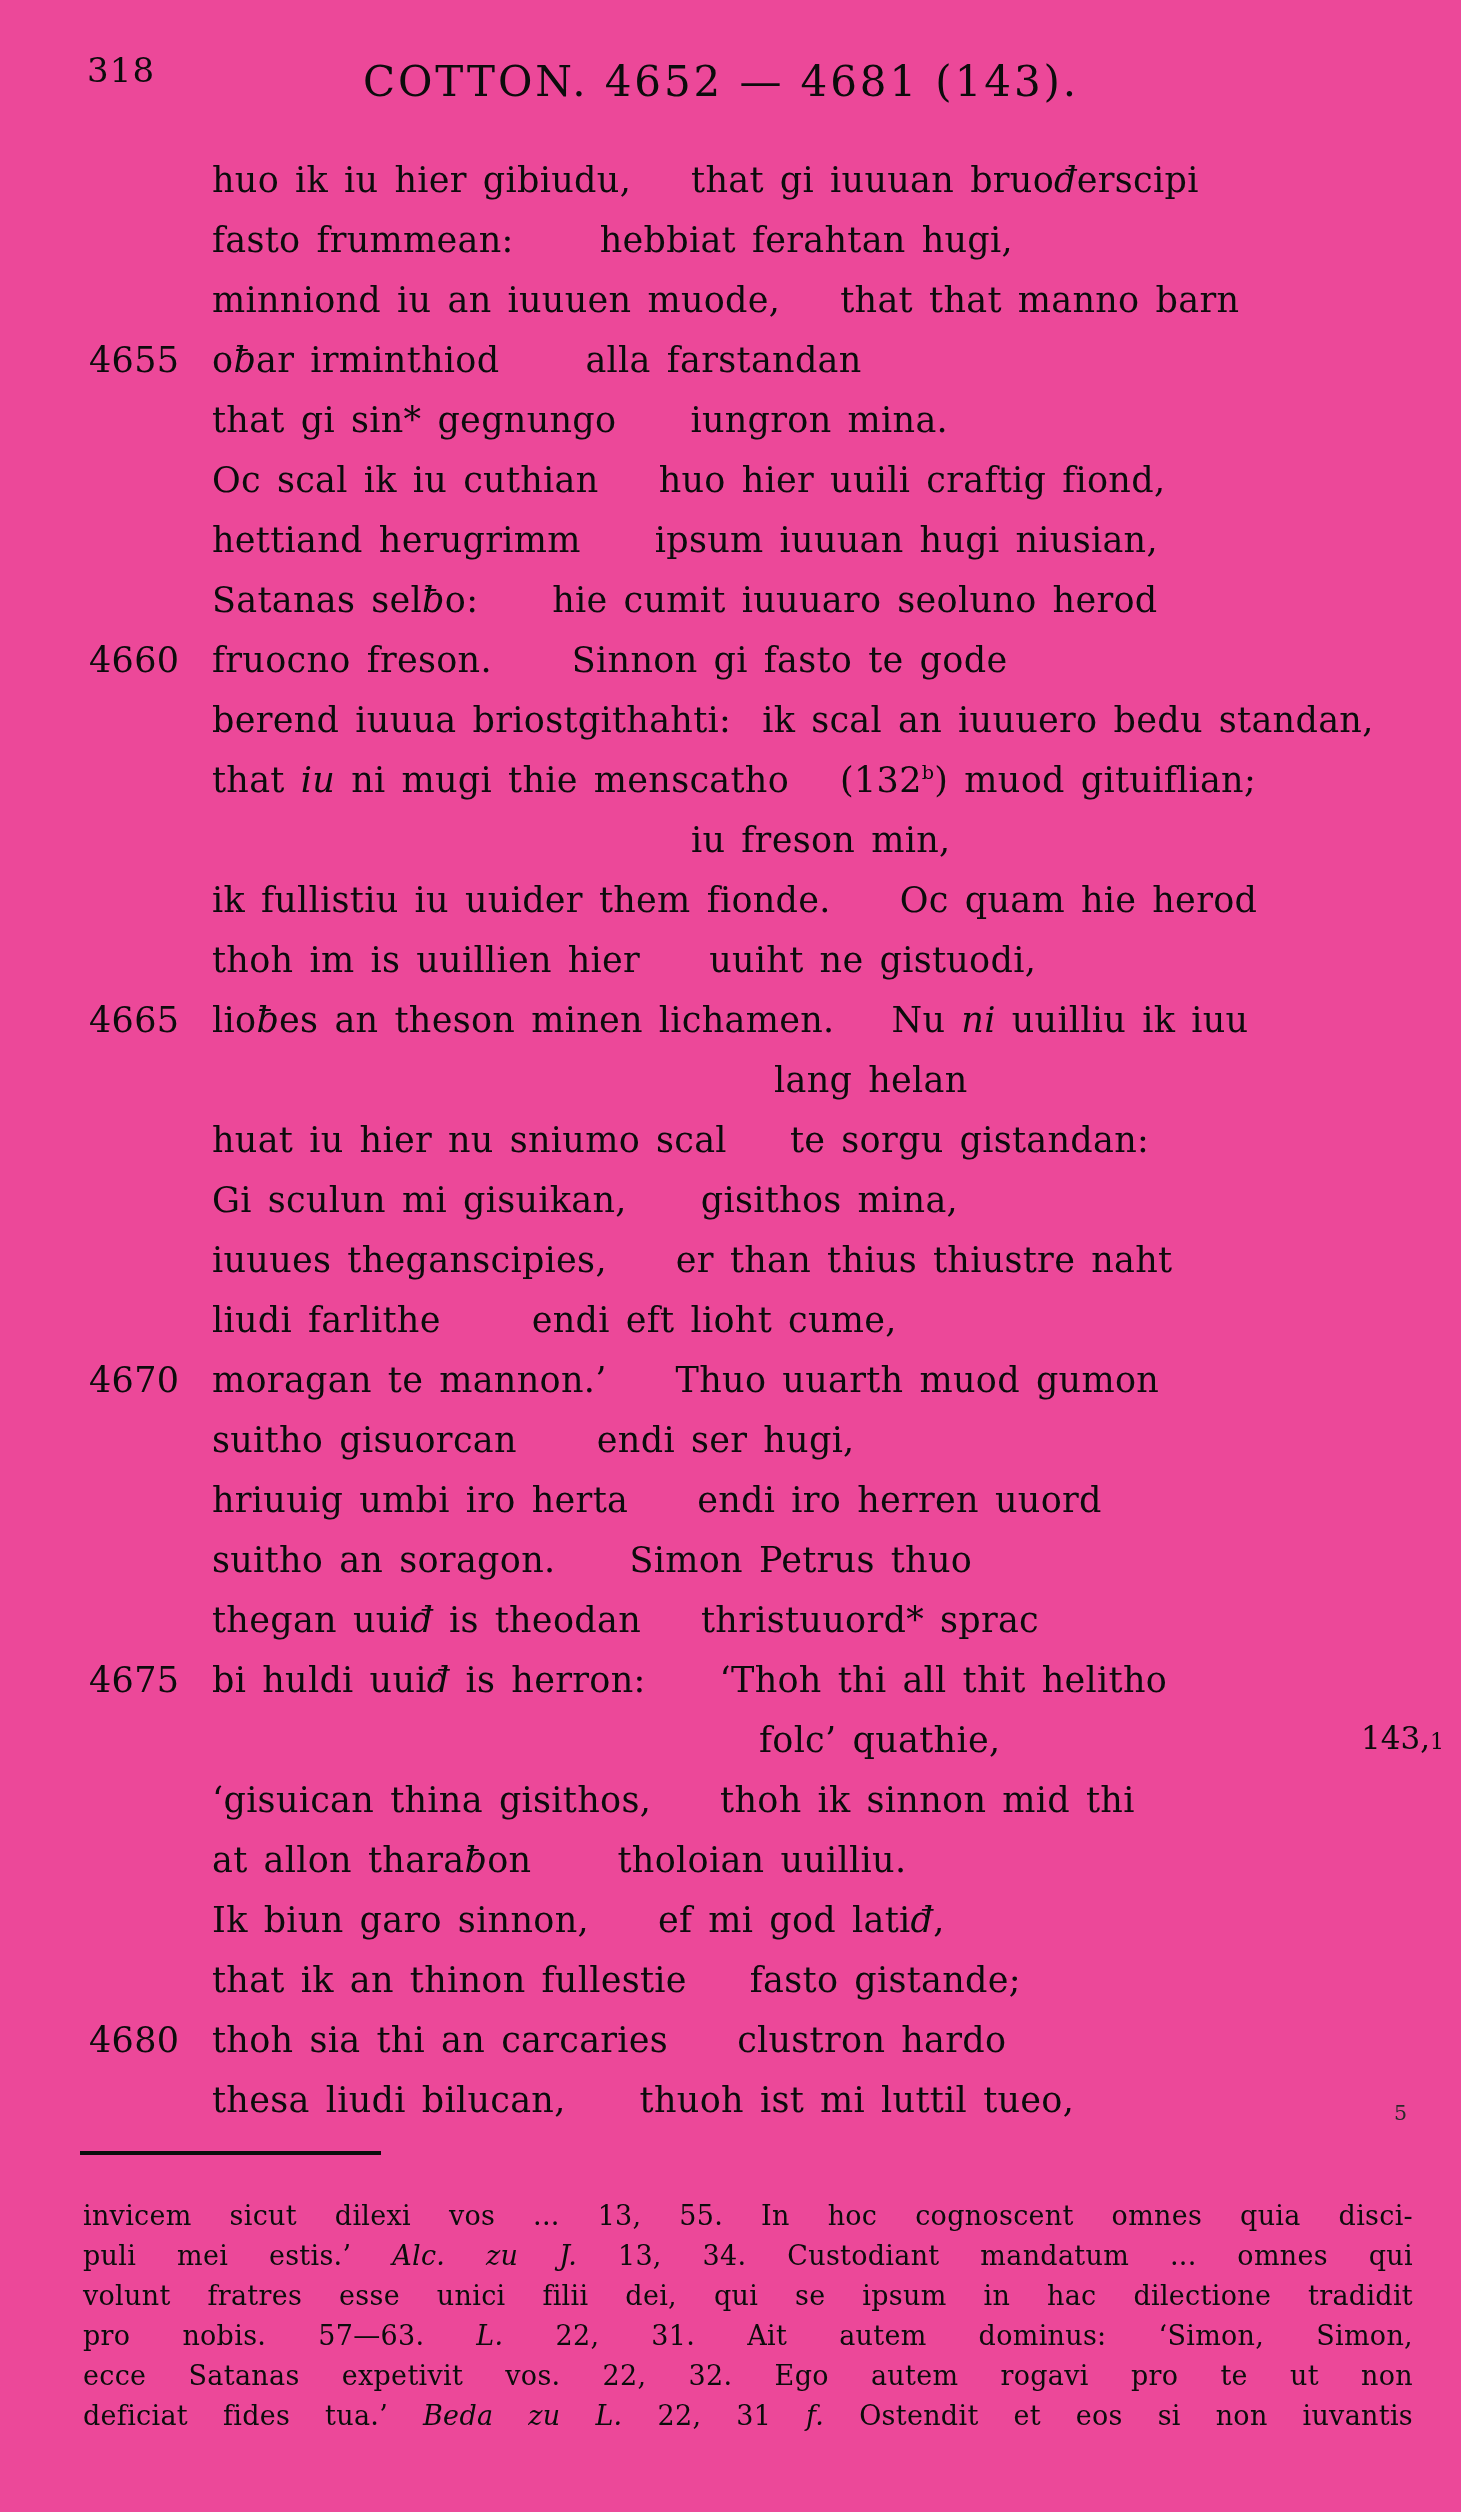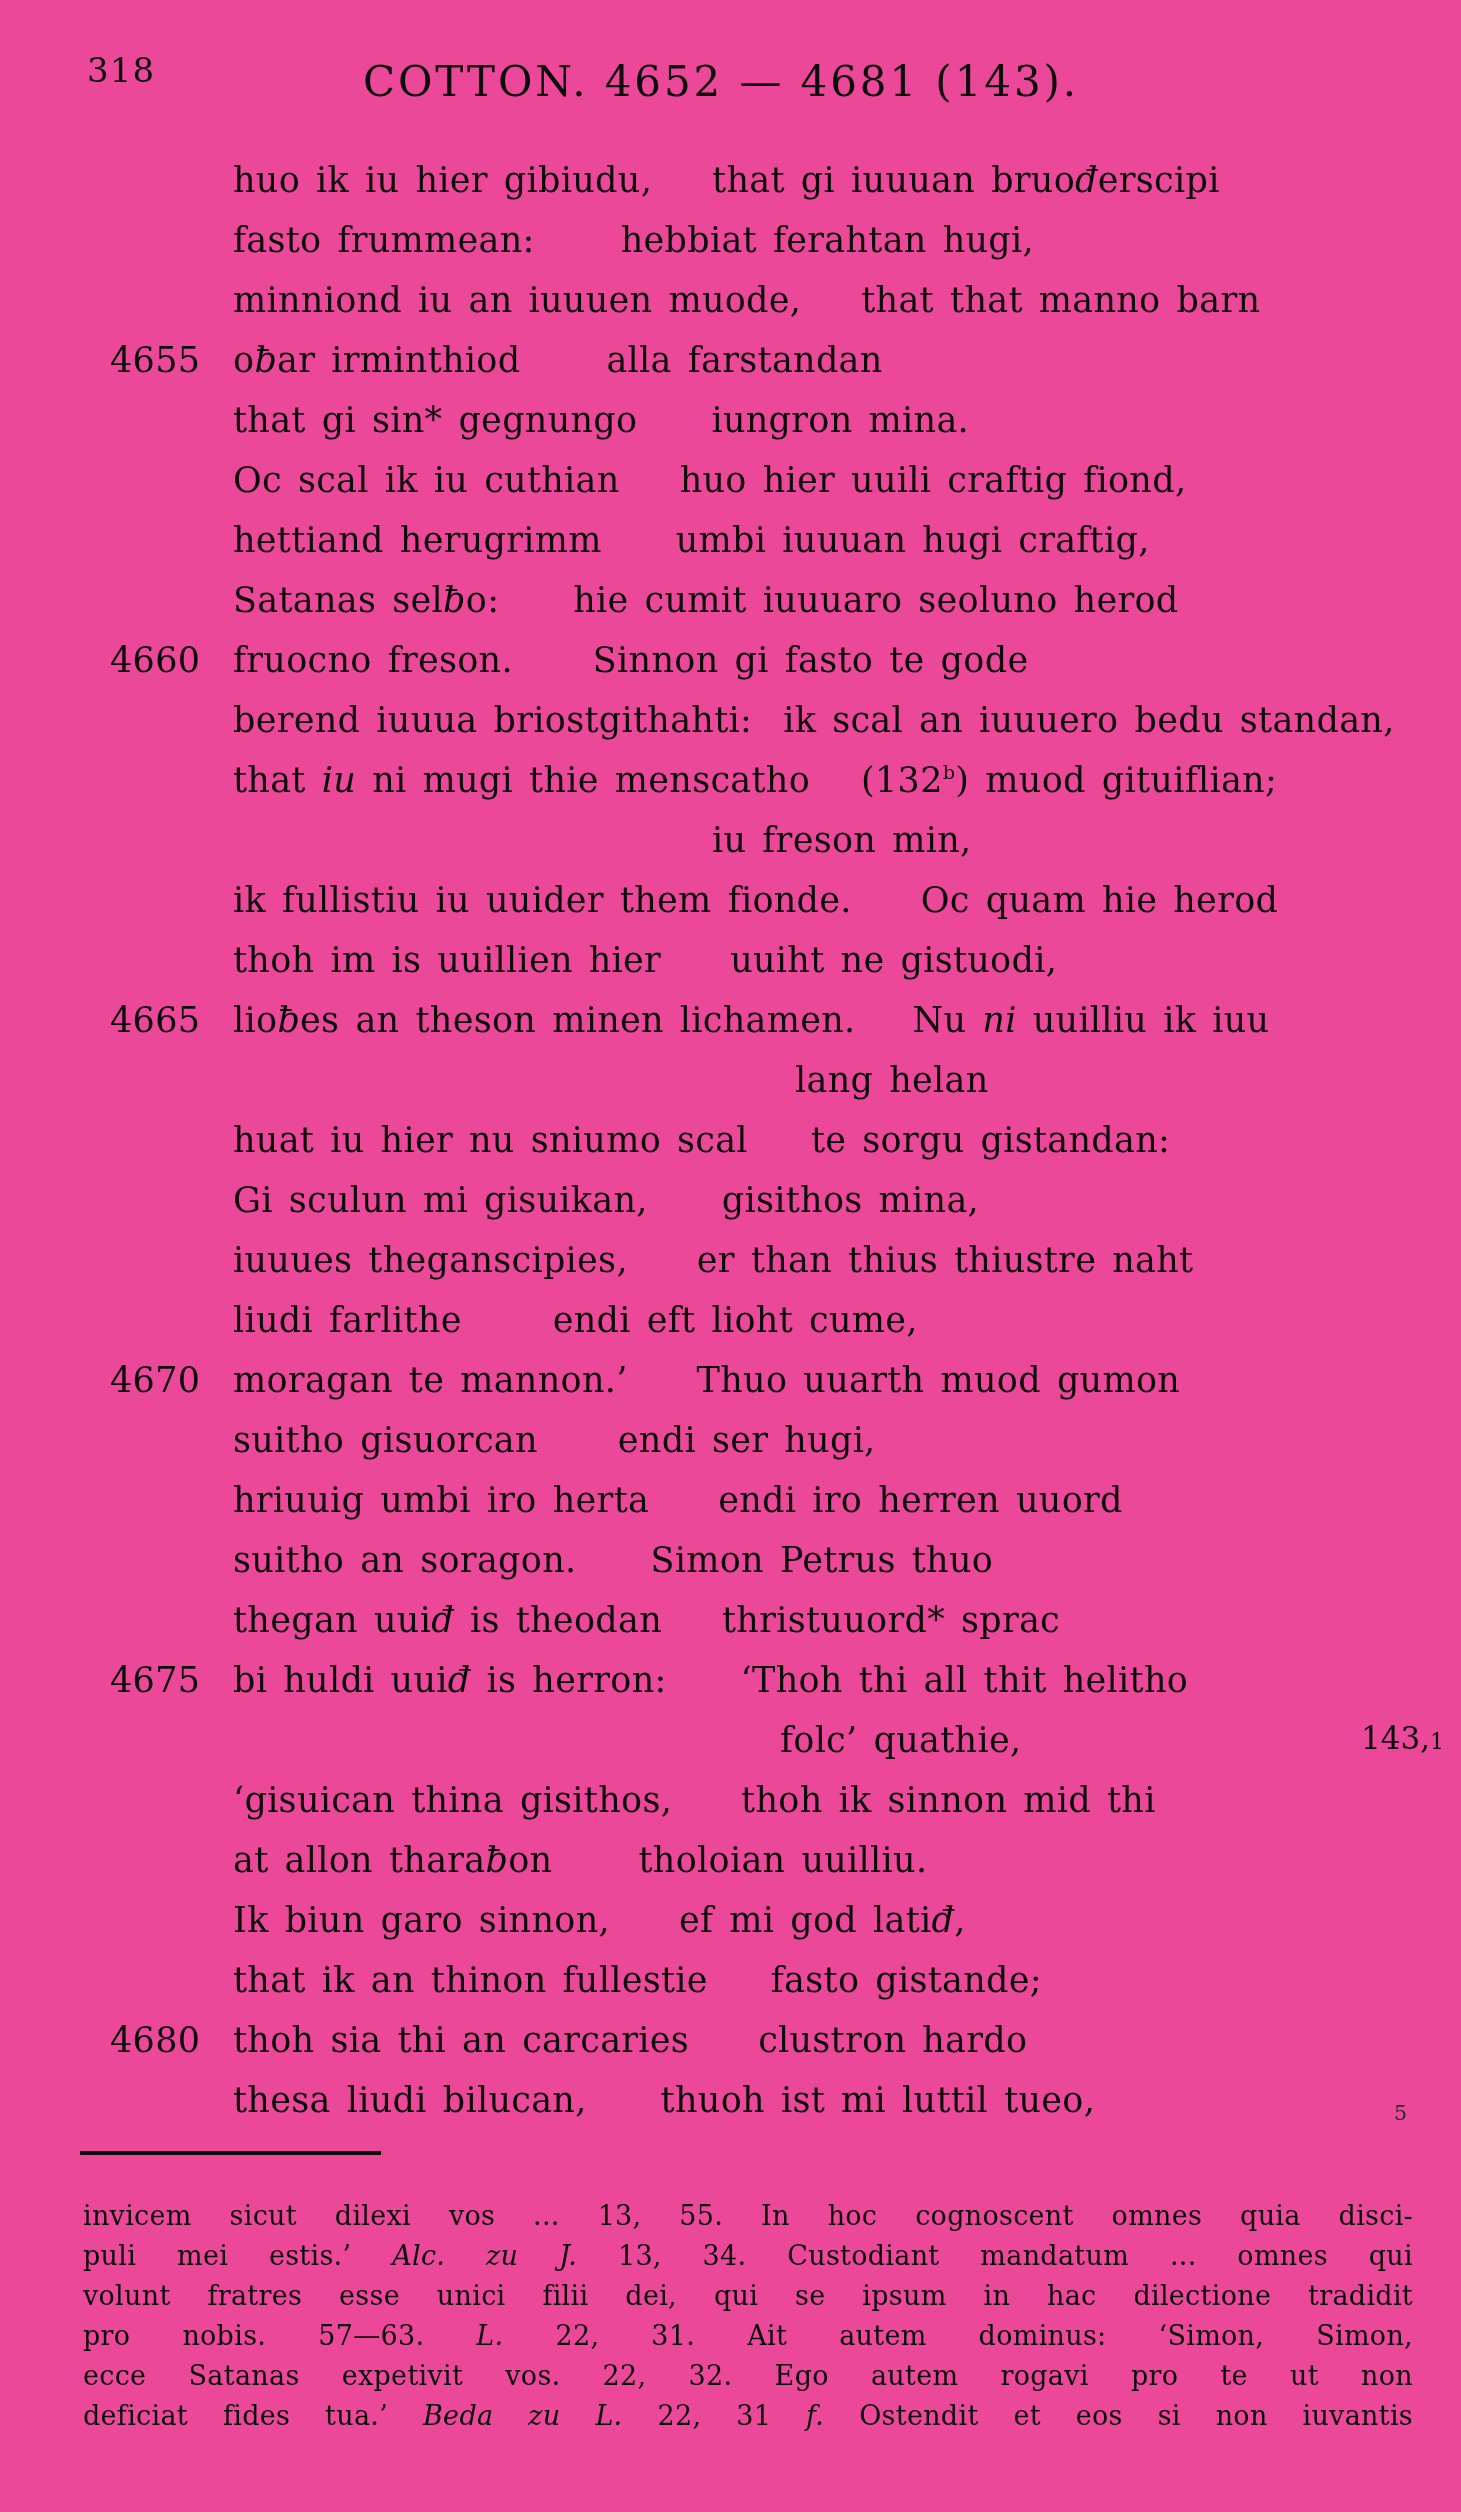--- a/index.html
+++ b/index.html
@@ -16,21 +16,21 @@
     position:absolute;left:87px;top:50px;
     font-size:34px;letter-spacing:1.1px;
   }
   .header-title{
     position:absolute;top:57px;left:721px;transform:translateX(-50%);
     font-size:42px;letter-spacing:2.9px;white-space:nowrap;
   }
   
   .verse-block{
     position:absolute;top:150px;left:0;width:1290px;
-    font-size:35px;letter-spacing:0.3px;word-spacing:4.6px;padding-left:21px;
+    font-size:35px;letter-spacing:0.3px;word-spacing:4.6px;
   }
   .vline{
     position:relative;height:60px;line-height:60px;
     padding-left:212px;white-space:nowrap;
   }
   .vline .num{
     position:absolute;left:89px;top:0;
   }
   .vline .half-b{margin-left:60px;}
   .vline i, .fn-line i{font-style:italic;}
@@ -69,21 +69,21 @@
   <div class="page-number">318</div>
   <div class="header-title">COTTON. 4652 — 4681 (143).</div>
 
   <div class="verse-block" id="verse-block">
       <div class="vline"><span class="half-a">huo ik iu hier gibiudu,</span><span class="half-b">that gi iuuuan bruo<i>đ</i>erscipi</span></div>
       <div class="vline"><span class="half-a">fasto frummean:</span><span class="half-b" style="margin-left: 86px;">hebbiat ferahtan hugi,</span></div>
       <div class="vline"><span class="half-a">minniond iu an iuuuen muode,</span><span class="half-b">that that manno barn</span></div>
       <div class="vline"><span class="num">4655</span><span class="half-a">o<i>ƀ</i>ar irminthiod</span><span class="half-b" style="margin-left: 86px;">alla farstandan</span></div>
       <div class="vline"><span class="half-a">that gi sin* gegnungo</span><span class="half-b" style="margin-left: 74px;">iungron mina.</span></div>
       <div class="vline"><span class="half-a">Oc scal ik iu cuthian</span><span class="half-b">huo hier uuili craftig fiond,</span></div>
-      <div class="vline"><span class="half-a">hettiand herugrimm</span><span class="half-b" style="margin-left: 74px;">umbi iuuuan hugi craftig,</span></div>
+      <div class="vline"><span class="half-a">hettiand herugrimm</span><span class="half-b" style="margin-left: 74px;">ipsum iuuuan hugi niusian,</span></div>
       <div class="vline"><span class="half-a">Satanas sel<i>ƀ</i>o:</span><span class="half-b" style="margin-left: 74px;">hie cumit iuuuaro seoluno herod</span></div>
       <div class="vline"><span class="num">4660</span><span class="half-a">fruocno freson.</span><span class="half-b" style="margin-left: 80px;">Sinnon gi fasto te gode</span></div>
       <div class="vline"><span class="half-a">berend iuuua briostgithahti:</span><span class="half-b" style="margin-left: 31px;">ik scal an iuuuero bedu standan,</span></div>
       <div class="vline"><span class="half-a">that <i>iu</i> ni mugi thie menscatho</span><span class="half-b" style="margin-left: 51px;">(132<sup>b</sup>) muod gituiflian;</span></div>
       <div class="vline" style="padding-left: 691px;"><span class="half-a">iu freson min,</span></div>
       <div class="vline"><span class="half-a">ik fullistiu iu uuider them fionde.</span><span class="half-b" style="margin-left: 69px;">Oc quam hie herod</span></div>
       <div class="vline"><span class="half-a">thoh im is uuillien hier</span><span class="half-b" style="margin-left: 69px;">uuiht ne gistuodi,</span></div>
       <div class="vline"><span class="num">4665</span><span class="half-a">lio<i>ƀ</i>es an theson minen lichamen.</span><span class="half-b" style="margin-left: 57px;">Nu <i>ni</i> uuilliu ik iuu</span></div>
       <div class="vline" style="padding-left: 774px;"><span class="half-a">lang helan</span></div>
       <div class="vline"><span class="half-a">huat iu hier nu sniumo scal</span><span class="half-b" style="margin-left: 63px;">te sorgu gistandan:</span></div>

